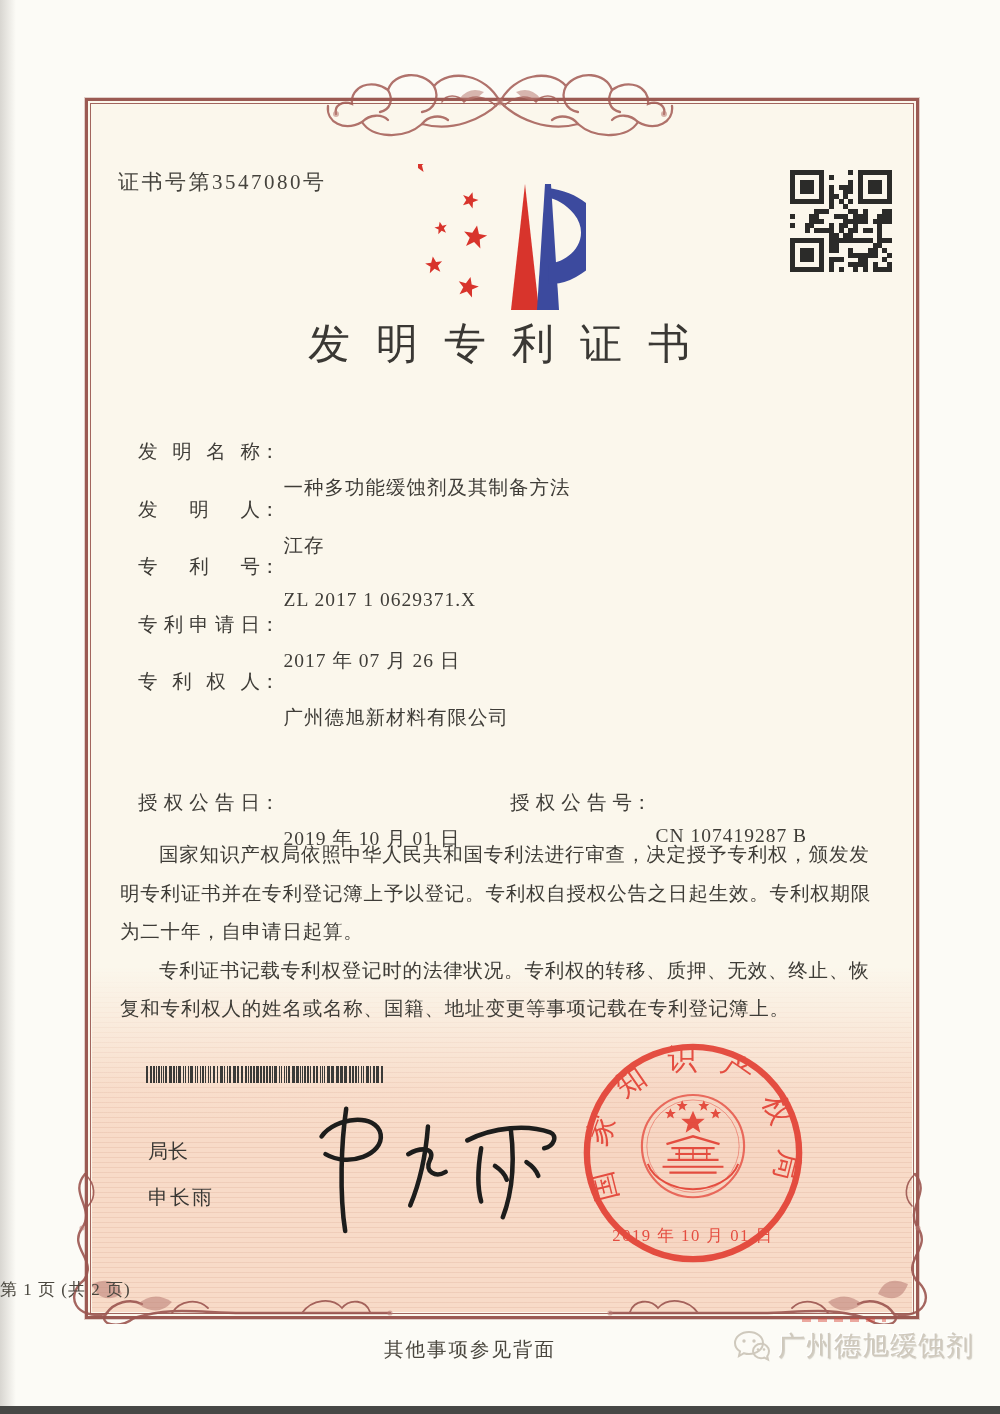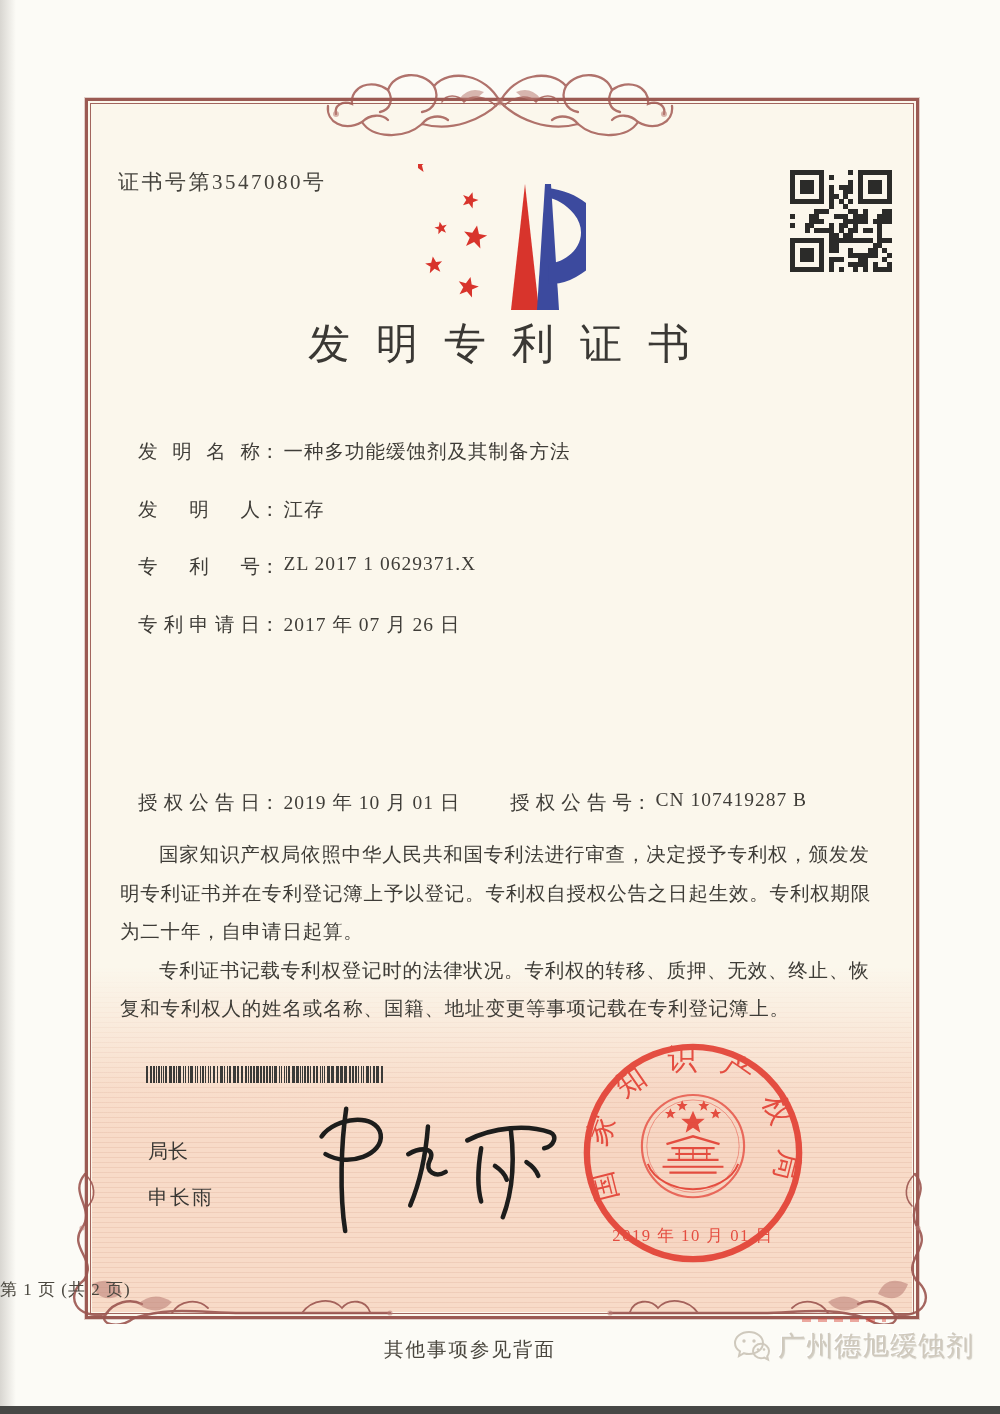--- a/index.html
+++ b/index.html
@@ -20,21 +20,21 @@
          background:repeating-linear-gradient(180deg,rgba(186,108,84,.12) 0 1px,rgba(186,108,84,0) 1px 5px);
          -webkit-mask-image:linear-gradient(180deg,transparent 0,#000 150px);
          mask-image:linear-gradient(180deg,transparent 0,#000 150px);}
   
   #cert-no{left:118px;top:168px;font-size:21px;letter-spacing:2.5px;color:#45433d;text-align:right;}
   #title{left:85px;top:316px;width:828px;text-align:center;font-size:42px;color:#3a3834;
          letter-spacing:.62em;text-indent:.62em;}
   .row{left:138px;font-size:19.5px;color:#3f3d38;}
   .flabel{display:inline-block;width:122px;text-align:justify;text-align-last:justify;vertical-align:top;}
   .colon{display:inline-block;vertical-align:top;}
-  .fvalue{display:inline-block;margin-left:4px;letter-spacing:1px;vertical-align:top;}
+  .fvalue{display:inline-block;margin-left:4px;letter-spacing:1px;vertical-align:top;margin-top:36px;}
   .fvalue.addr{width:572px;line-height:31px;}
   #grant-no-part{position:absolute;left:372px;top:0;white-space:nowrap;}
   #grant-no-part .flabel{width:122px;}
   #paras{left:120px;top:836px;width:762px;font-size:19.5px;line-height:38.5px;
          letter-spacing:.8px;color:#3e3c37;}
   #paras p{margin:0;text-indent:2em;}
   
   #barcode{left:146px;top:1066px;width:247px;height:17px;display:flex;align-items:stretch;}
   #barcode div{background:#3a3a38;height:100%;}
   
@@ -375,20 +375,23 @@
   </div>
   <div class="abs row" style="top:496px">
     <span class="flabel">发明人</span><span class="colon">：</span><span class="fvalue">江存</span>
   </div>
   <div class="abs row" style="top:553px">
     <span class="flabel">专利号</span><span class="colon">：</span><span class="fvalue">ZL 2017 1 0629371.X</span>
   </div>
   <div class="abs row" style="top:611px">
     <span class="flabel">专利申请日</span><span class="colon">：</span><span class="fvalue">2017 年 07 月 26 日</span>
   </div>
+  <div class="abs row" style="top:668px">
+    <span class="flabel">专利权人</span><span class="colon">：</span><span class="fvalue">广州德旭新材料有限公司</span>
+  </div>
 
   <div class="abs row" style="top:789px;width:760px">
     <span class="flabel">授权公告日</span><span class="colon">：</span><span class="fvalue">2019 年 10 月 01 日</span>
     <span id="grant-no-part">
       <span class="flabel">授权公告号</span><span class="colon">：</span><span class="fvalue">CN 107419287 B</span>
     </span>
   </div>
 
   <div class="abs" id="paras">
     <p>国家知识产权局依照中华人民共和国专利法进行审查，决定授予专利权，颁发发明专利证书并在专利登记簿上予以登记。专利权自授权公告之日起生效。专利权期限为二十年，自申请日起算。</p>

